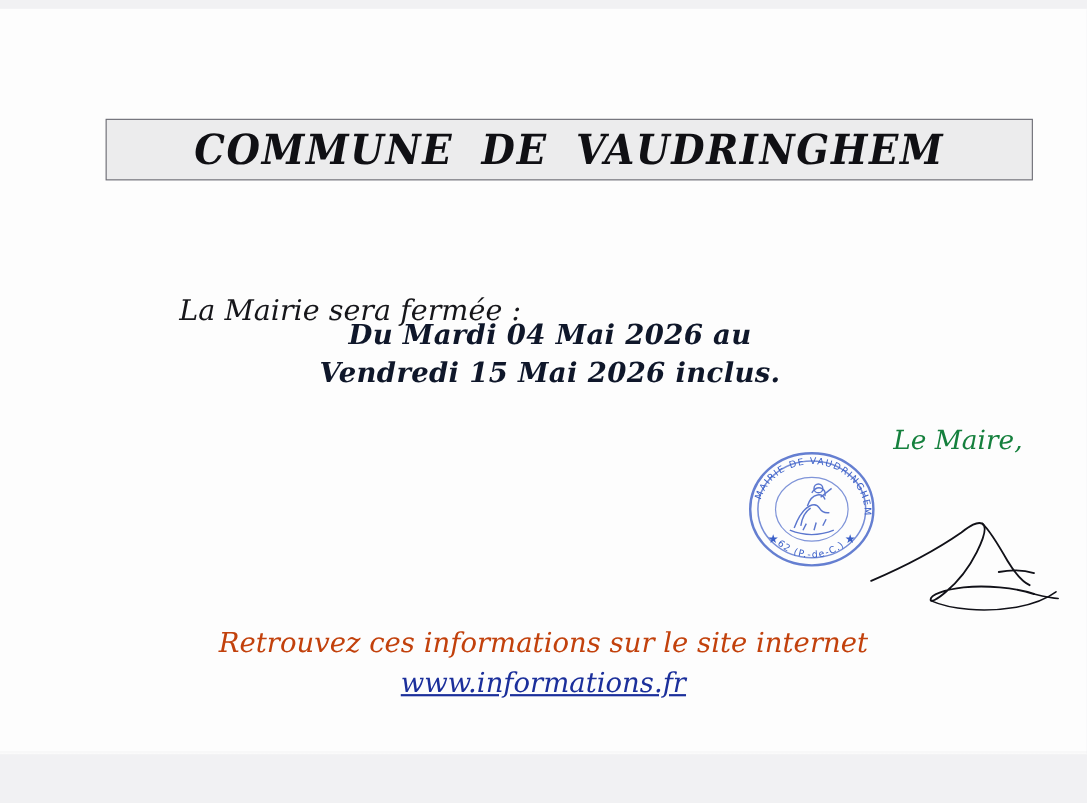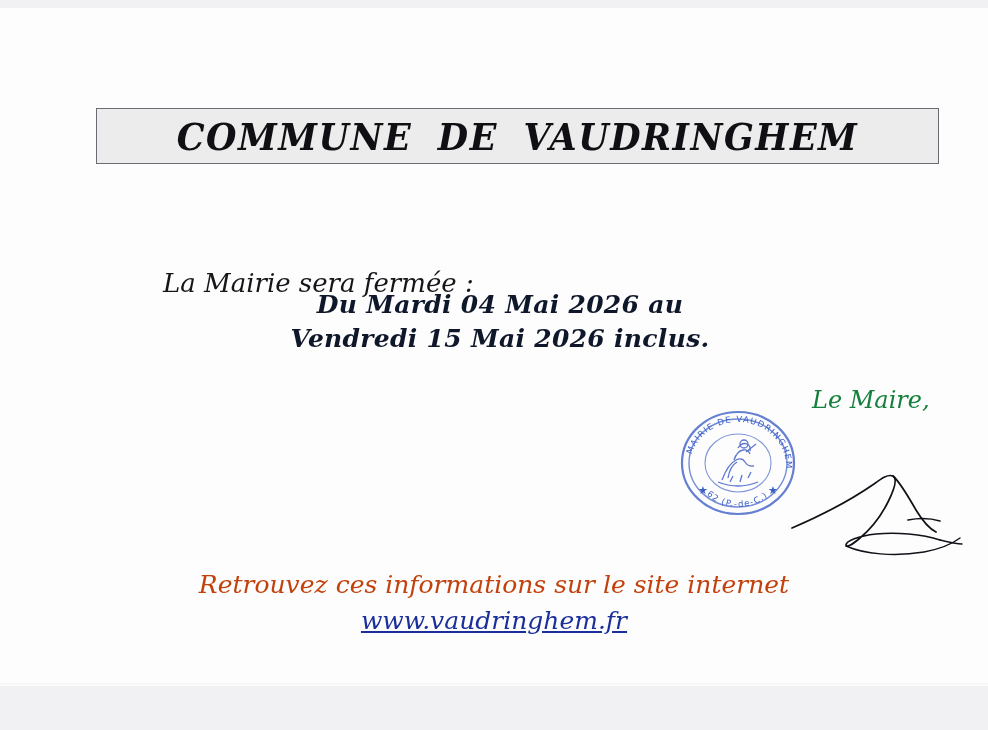--- a/index.html
+++ b/index.html
@@ -233,19 +233,19 @@
           <path d="M 103,18 C 110,24 118,38 126,52 C 132,62 138,70 146,74"></path>
           <path d="M 118,62 C 128,60 140,60 150,63"></path>
           <path d="M 56,88 C 74,96 104,99 134,94 C 150,91 162,86 170,80" stroke-width="1.4"></path>
           <path d="M 150,82 C 158,84 166,86 172,86" stroke-width="1.4"></path>
         </g>
       </svg>
     </div>
 
     <div id="footer-line">Retrouvez ces informations sur le site internet</div>
     <div id="footer-url">
-      <span class="url">www.vaudringhem.fr</span>
+      <span class="url">www.informations.fr</span>
     </div>
 
   </div>
 
   <div id="bottom-strip"></div>
 </div>
 
 </body></html>

